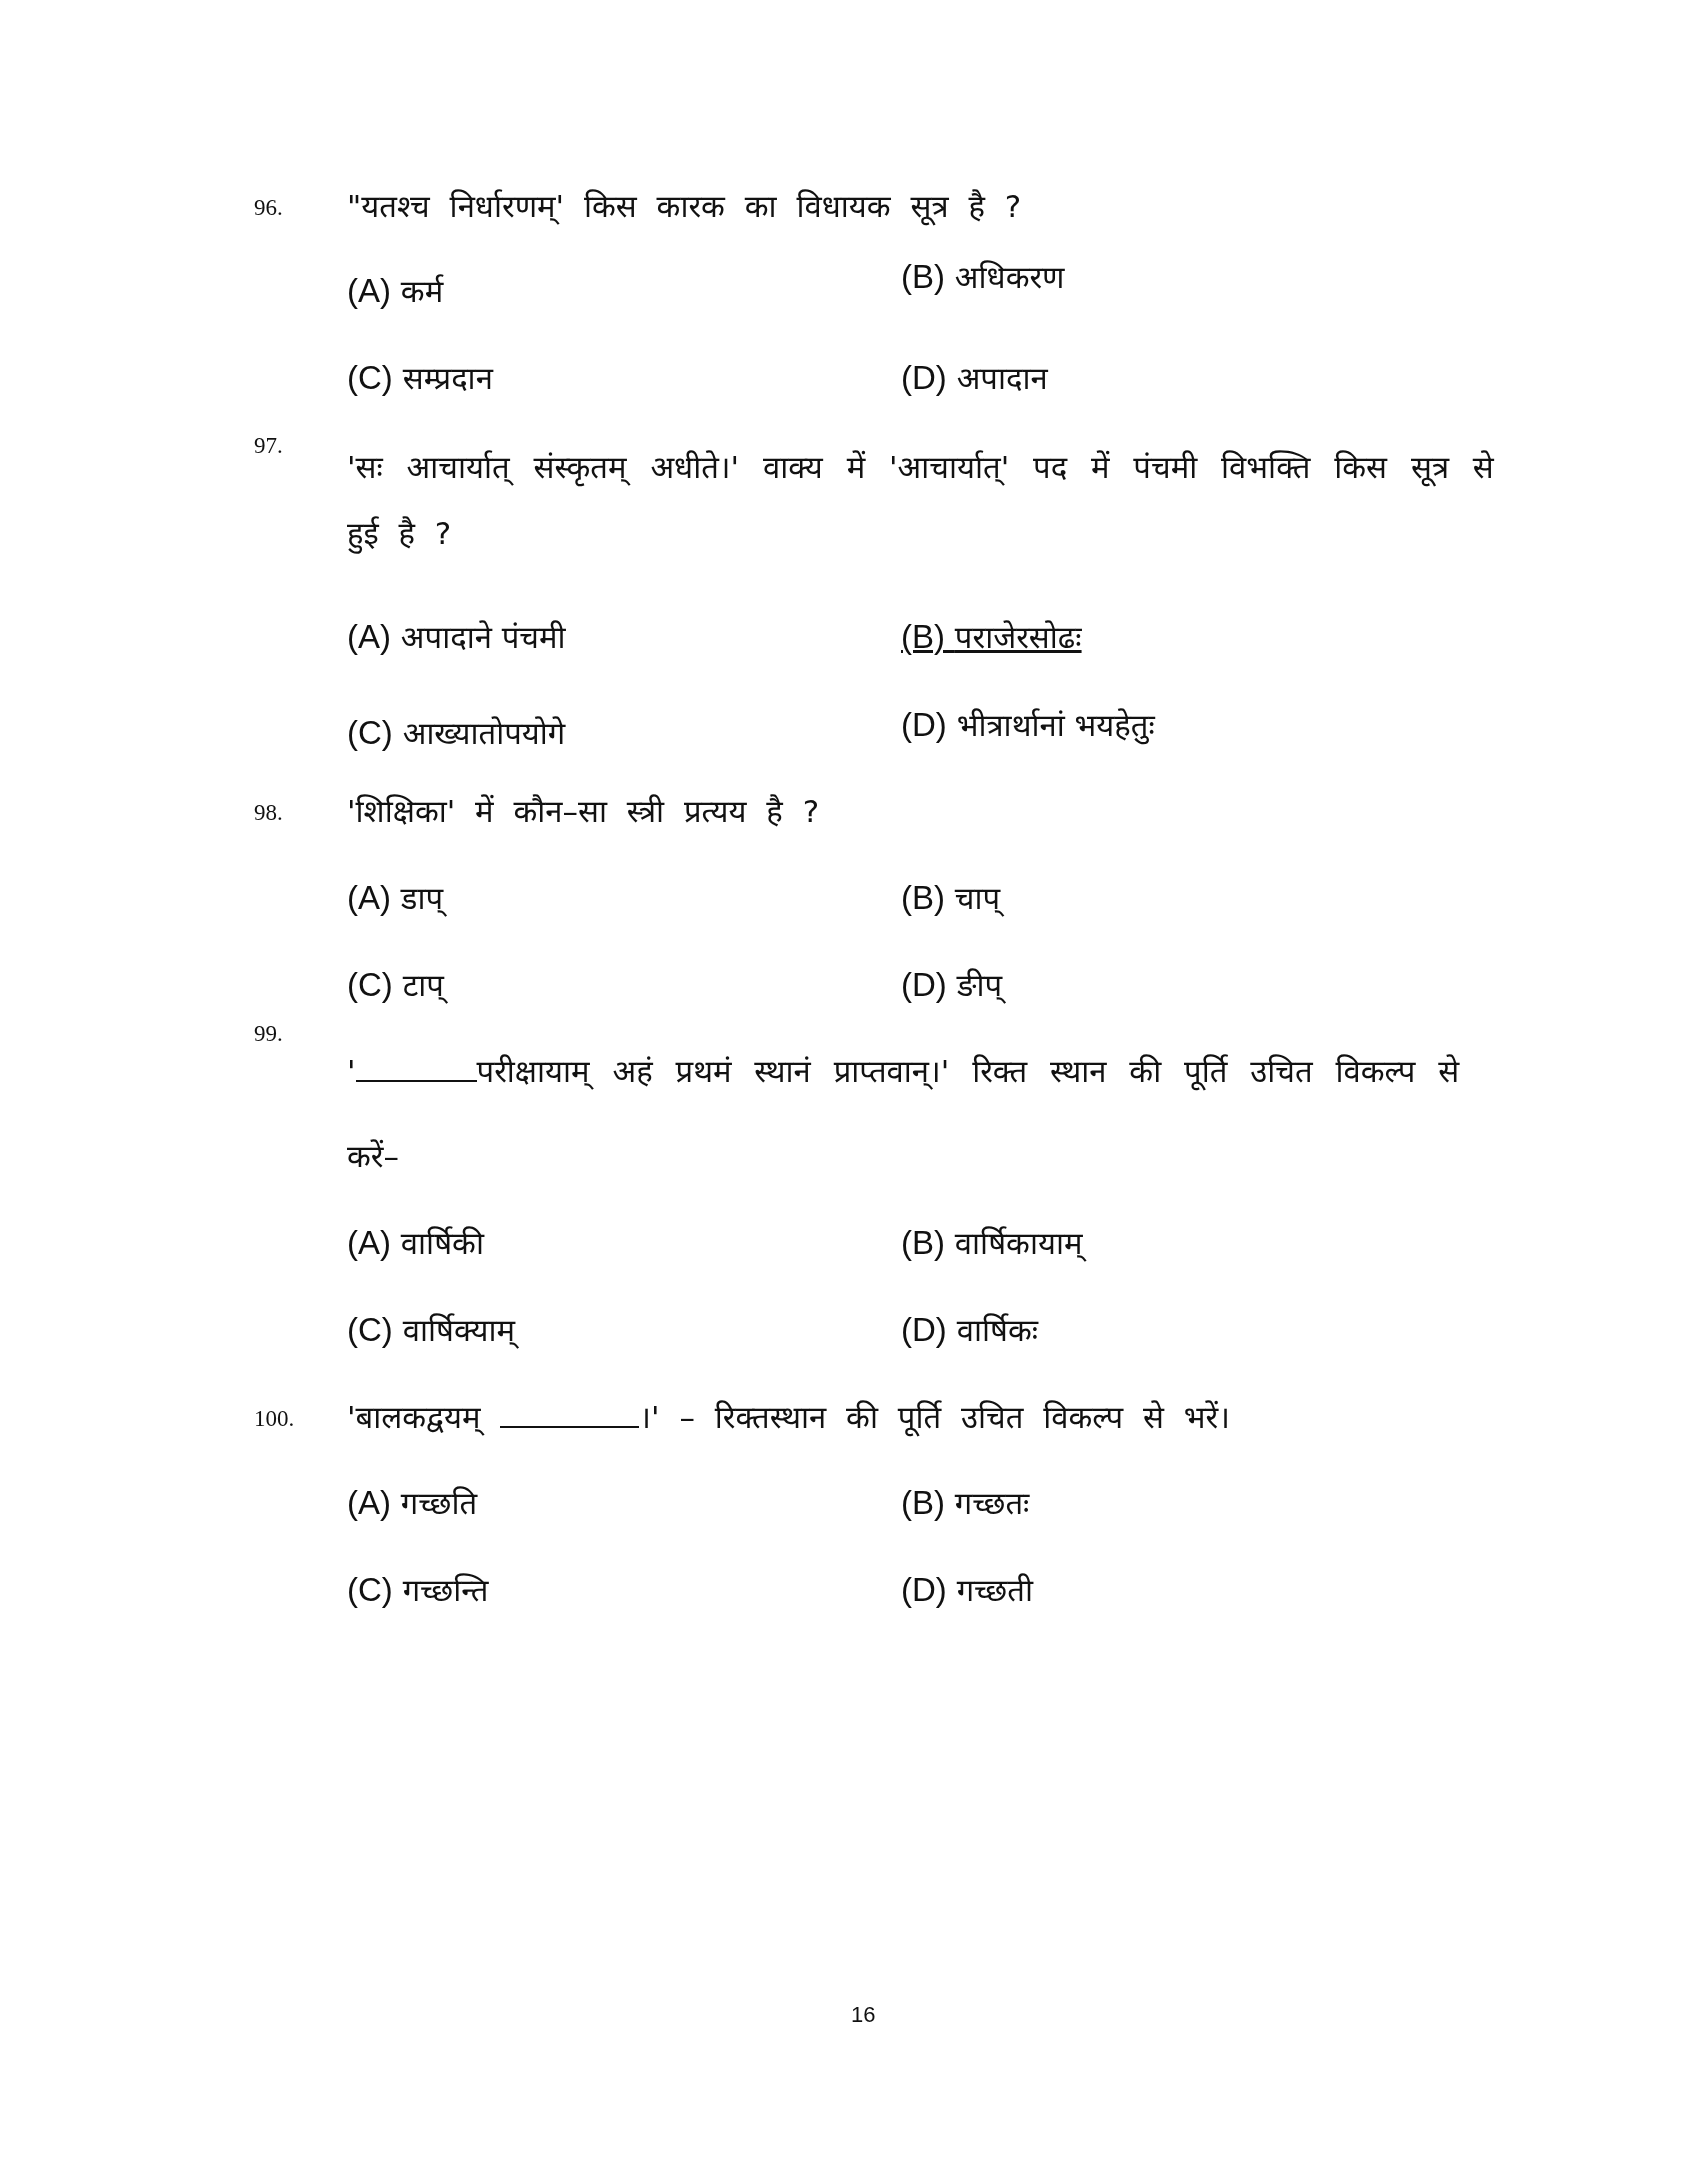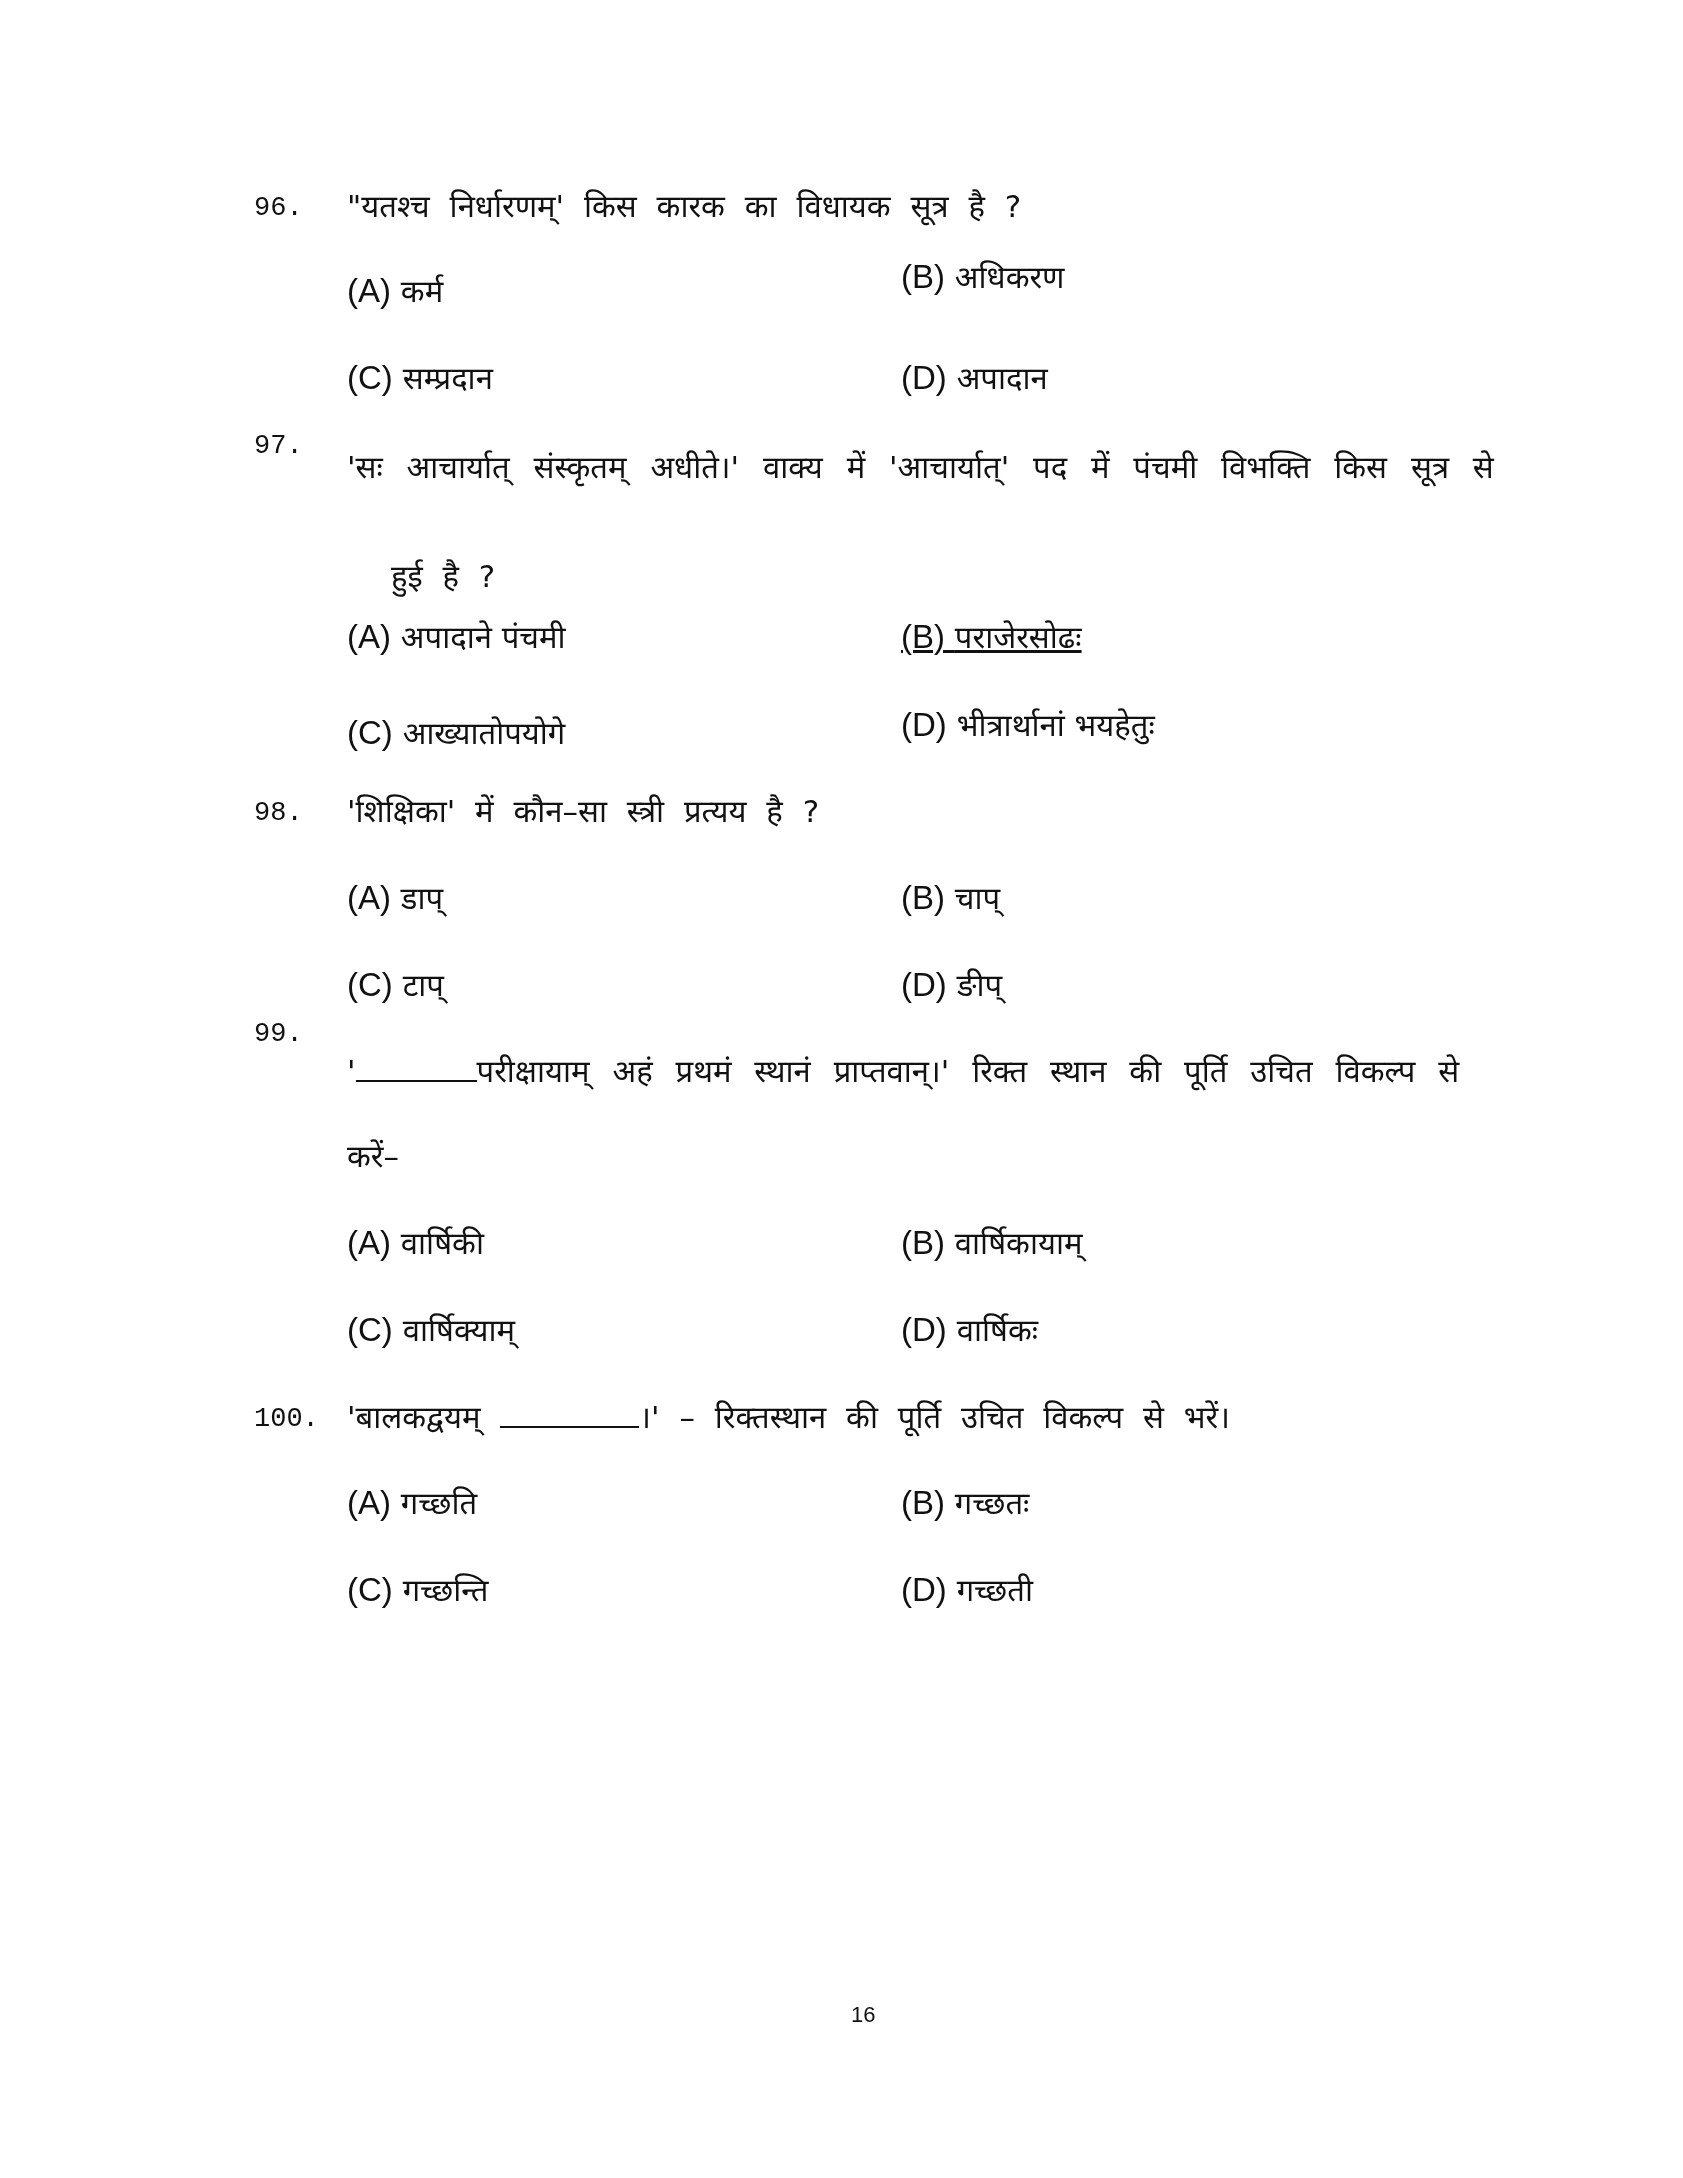--- a/index.html
+++ b/index.html
@@ -1,19 +1,19 @@
 <!DOCTYPE html>
 <html><head>
 <meta charset="utf-8">
 <style>
   html,body{margin:0;padding:0;background:#fff;}
   body{width:1683px;height:2178px;position:relative;overflow:hidden;
        font-family:"DejaVu Sans",sans-serif;color:#111;}
   .line{position:absolute;font-size:31px;line-height:40px;white-space:nowrap;transform:translateY(-20px);}
-  .qnum{position:absolute;font-family:Liberation Mono, monospace;font-size:27px;line-height:40px;transform:translateY(-18px);}
+  .qnum{position:absolute;font-family:Liberation Serif, serif;font-size:23px;line-height:40px;transform:translateY(-18px);}
   .opt-label{font-family:"Liberation Sans",sans-serif;font-size:33px;}
   .qtext{left:347px;word-spacing:10px;}
   .col-a{left:347px;}
   .col-b{left:901px;}
   .blank{display:inline-block;border-bottom:2px solid #111;height:28px;vertical-align:baseline;}
   .pagenum{position:absolute;left:851px;top:2002px;font-family:"Liberation Sans",sans-serif;font-size:22px;}
 </style>
 </head>
 <body>
 
@@ -22,21 +22,21 @@
   <div class="line qtext" style="top:206px;">"यतश्च निर्धारणम्' किस कारक का विधायक सूत्र है ?</div>
   <div class="line col-a" style="top:291px;"><span class="opt-label">(A)</span> <span>कर्म</span></div>
   <div class="line col-b" style="top:277px;"><span class="opt-label">(B)</span> <span>अधिकरण</span></div>
   <div class="line col-a" style="top:378px;"><span class="opt-label">(C)</span> <span>सम्प्रदान</span></div>
   <div class="line col-b" style="top:378px;"><span class="opt-label">(D)</span> <span>अपादान</span></div>
 </div>
 
 <div>
   <div class="qnum" style="left:254px;top:444px;">97.</div>
   <div class="line qtext" style="top:467px;word-spacing:14px;">'सः आचार्यात् संस्कृतम् अधीते।' वाक्य में 'आचार्यात्' पद में पंचमी विभक्ति किस सूत्र से</div>
-  <div class="line qtext" style="top:576px;margin-left:44px;">हुई है ?</div>
+  <div class="line qtext" style="top:533px;">हुई है ?</div>
   <div class="line col-a" style="top:637px;"><span class="opt-label">(A)</span> <span>अपादाने पंचमी</span></div>
   <div class="line col-b" style="top:637px;text-decoration:underline;"><span class="opt-label">(B)</span> <span>पराजेरसोढः</span></div>
   <div class="line col-a" style="top:725px;margin-top:8px;"><span class="opt-label">(C)</span> <span>आख्यातोपयोगे</span></div>
   <div class="line col-b" style="top:725px;"><span class="opt-label">(D)</span> <span>भीत्रार्थानां भयहेतुः</span></div>
 </div>
 
 <div>
   <div class="qnum" style="left:254px;top:811px;">98.</div>
   <div class="line qtext" style="top:811px;">'शिक्षिका' में कौन–सा स्त्री प्रत्यय है ?</div>
   <div class="line col-a" style="top:898px;"><span class="opt-label">(A)</span> <span>डाप्</span></div>

